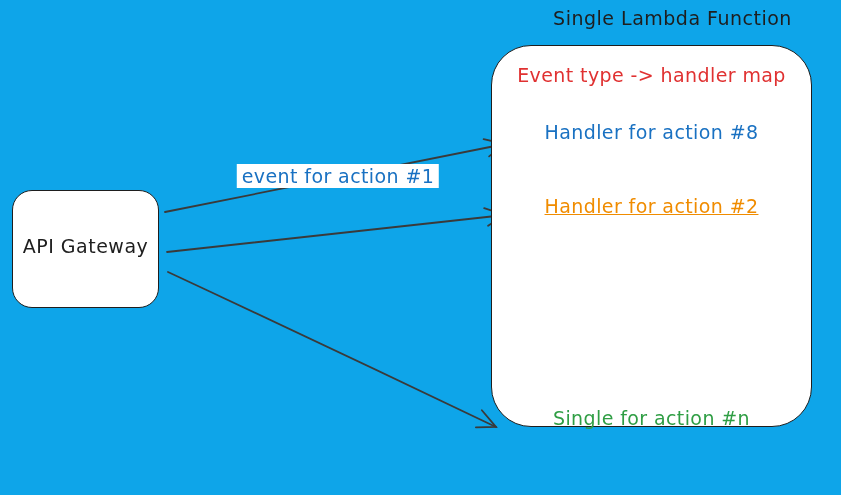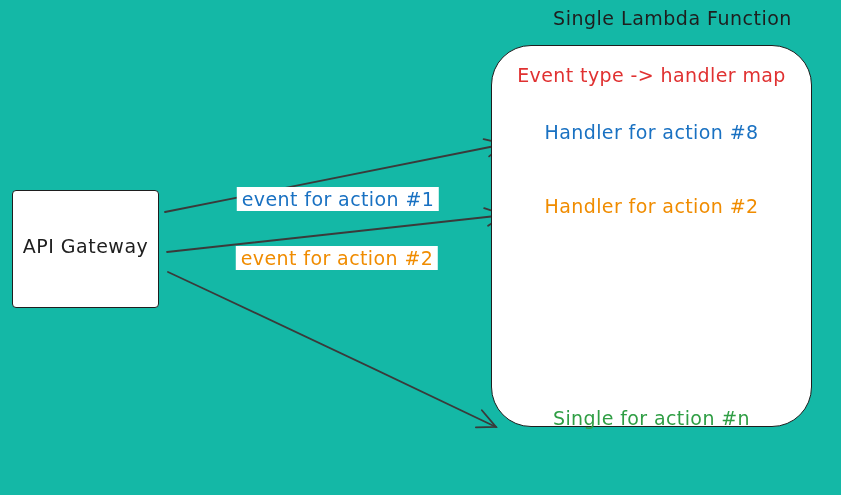--- a/index.html
+++ b/index.html
@@ -1,50 +1,50 @@
 <!DOCTYPE html>
 <html><head>
 <meta charset="utf-8">
 <style>
   html,body{margin:0;padding:0;background:#ffffff;}
   .canvas{
-    position:relative;width:841px;height:495px;background:#14b8a6;overflow:hidden;
+    position:relative;width:841px;height:495px;background:#0ea5e9;overflow:hidden;
     font-family:"DejaVu Sans", sans-serif;
   }
   .arrow-layer{position:absolute;left:0;top:0;width:841px;height:495px;}
   .box{position:absolute;border:1.7px solid #1e1e1e;background:#ffffff;box-sizing:border-box;}
-  .gateway-box{left:12px;top:190px;width:147px;height:118px;border-radius:4px;}
+  .gateway-box{left:12px;top:190px;width:147px;height:118px;border-radius:20px;}
   .lambda-box{left:491px;top:45px;width:321px;height:382px;border-radius:40px;}
   .gateway-label{
     position:absolute;left:0;top:44px;width:100%;text-align:center;
     font-size:19px;color:#1e1e1e;letter-spacing:0.5px;
   }
   .diagram-title{
     position:absolute;left:512px;top:7px;width:321px;text-align:center;
     font-size:19px;color:#1e1e1e;letter-spacing:0.5px;
   }
   .lambda-row{
     position:absolute;left:0;width:100%;text-align:center;
     font-size:19px;letter-spacing:0.4px;
   }
   .row-header{top:18px;}
   .row-h1{top:75px;}
   .row-h2{top:149px;}
   .row-hn{top:361px;}
   .arrow-label{
     position:absolute;transform:translateX(-50%);
     font-size:19px;letter-spacing:0.4px;white-space:nowrap;
-    background:#ffffff;padding:1px 5px;margin-top:23px;
+    background:#ffffff;padding:1px 5px;
   }
   .label-1{left:338px;top:164px;}
   .label-2{left:337px;top:223px;}
   .label-n{left:331px;top:337px;}
   .c-red{color:#e03131;}
   .c-blue{color:#1971c2;}
-  .c-orange{color:#f08c00;}
+  .c-orange{color:#f08c00;text-decoration:underline;}
   .c-green{color:#2f9e44;}
 </style>
 </head>
 <body>
 
 <div class="canvas">
 
   <svg class="arrow-layer" viewBox="0 0 841 495" xmlns="http://www.w3.org/2000/svg">
     <defs>
       <marker id="ah" markerUnits="userSpaceOnUse" markerWidth="30" markerHeight="30" viewBox="0 0 30 30" refX="26" refY="15" orient="auto">
@@ -63,15 +63,14 @@
   </div>
 
   <div class="box lambda-box">
     <div class="lambda-row row-header c-red">Event type -&gt; handler map</div>
     <div class="lambda-row row-h1 c-blue">Handler for action #8</div>
     <div class="lambda-row row-h2 c-orange">Handler for action #2</div>
     <div class="lambda-row row-hn c-green">Single for action #n</div>
   </div>
 
   <div class="arrow-label label-1 c-blue">event for action #1</div>
-  <div class="arrow-label label-2 c-orange">event for action #2</div>
 
 </div>
 
 </body></html>

